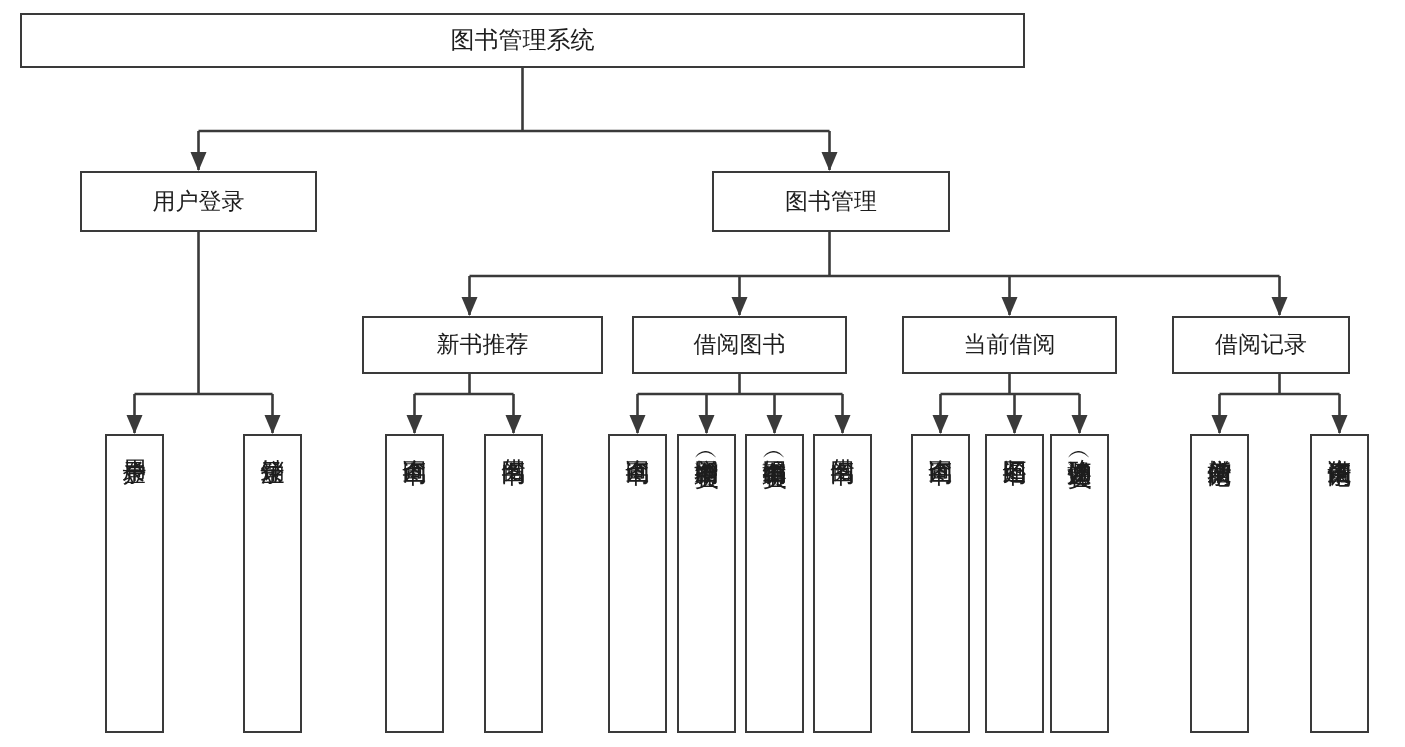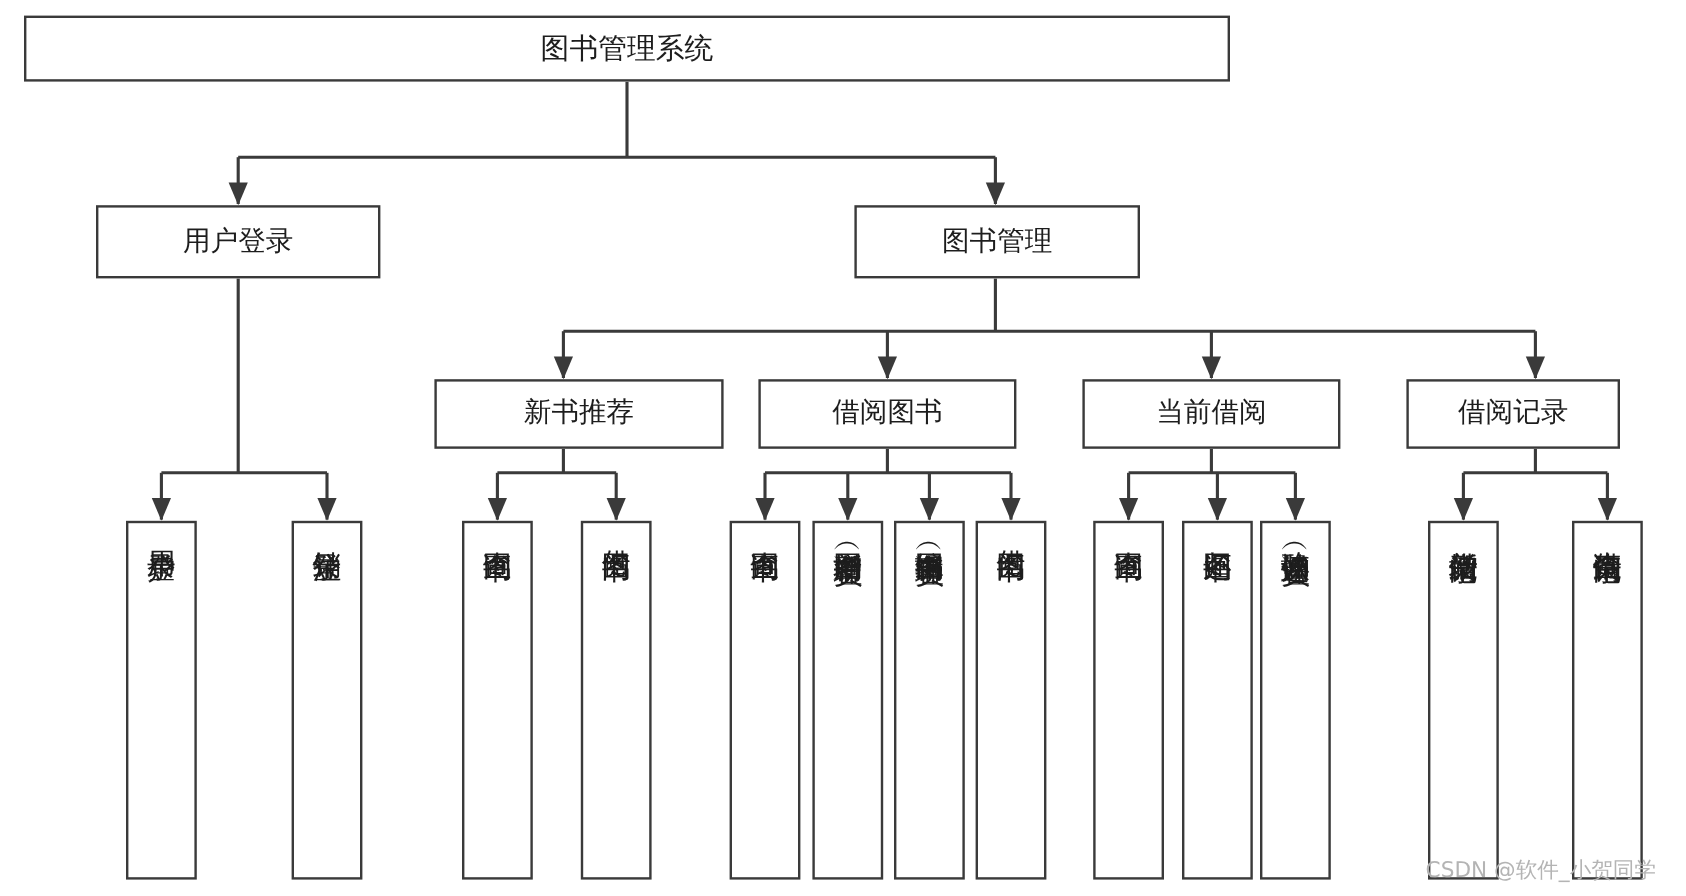--- a/index.html
+++ b/index.html
@@ -179,14 +179,13 @@
       <div class="node vertical" style="left: 1050px; top: 434px; width: 59px; height: 299px;">
         <div class="node-label">确认归还（管理员）</div>
       </div>
       <div class="node vertical" style="left: 1190px; top: 434px; width: 59px; height: 299px;">
         <div class="node-label">新增借阅记录</div>
       </div>
       <div class="node vertical" style="left: 1310px; top: 434px; width: 59px; height: 299px;">
         <div class="node-label">查询借阅记录</div>
       </div>
     </div>
-  <div class="watermark">CSDN @软件_小贺同学</div>
 </div>
 
 </body></html>

